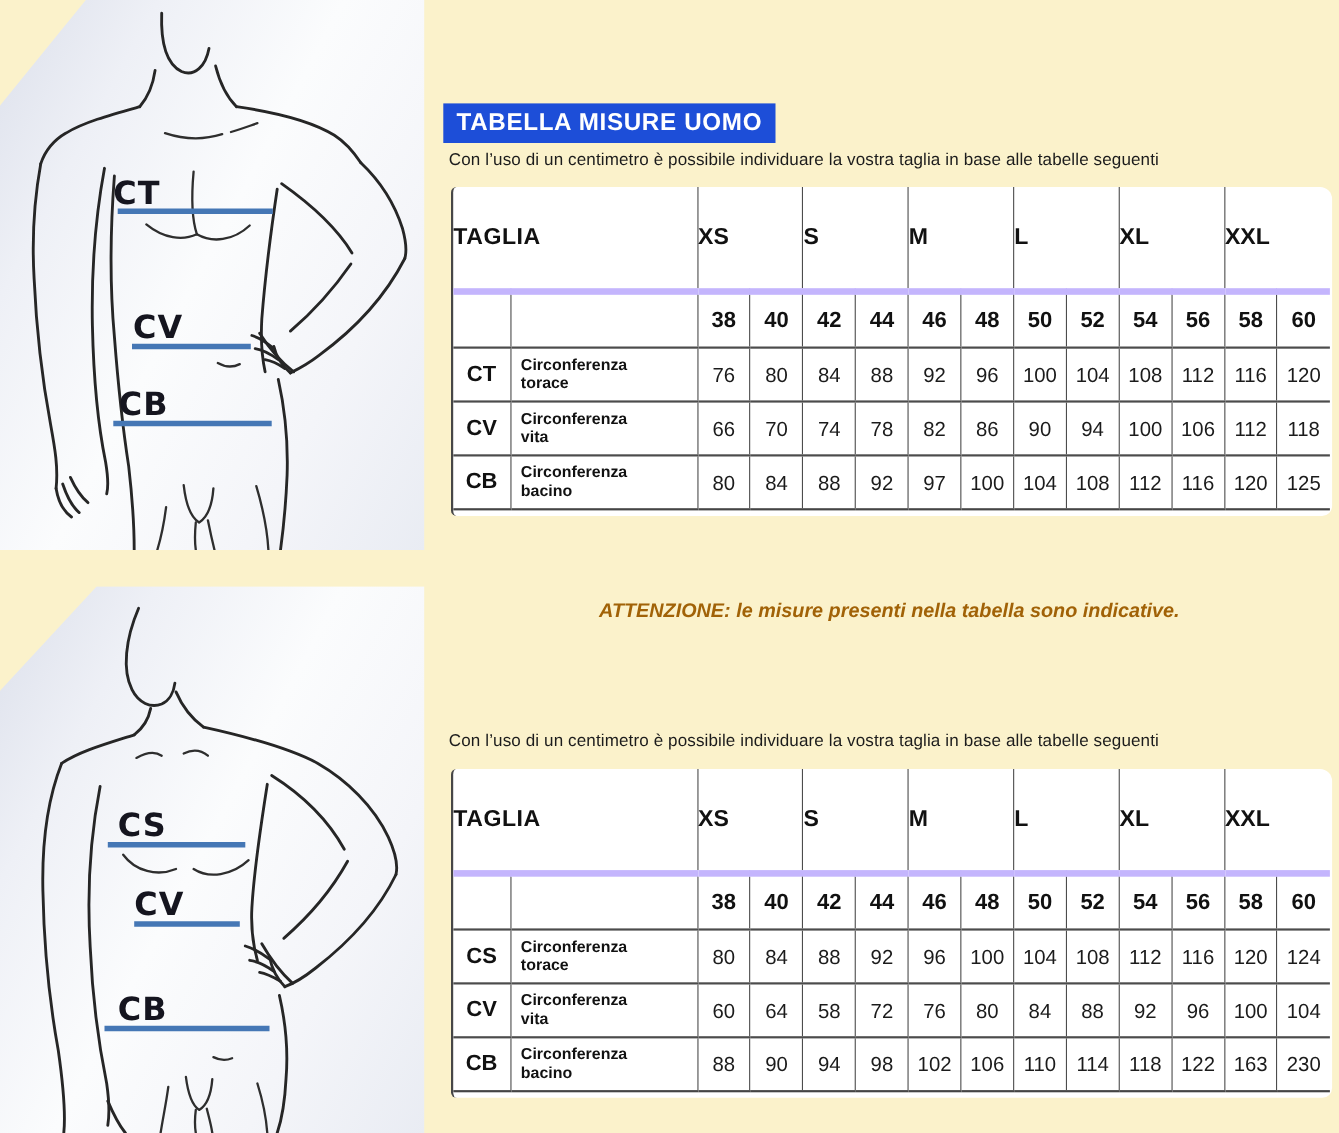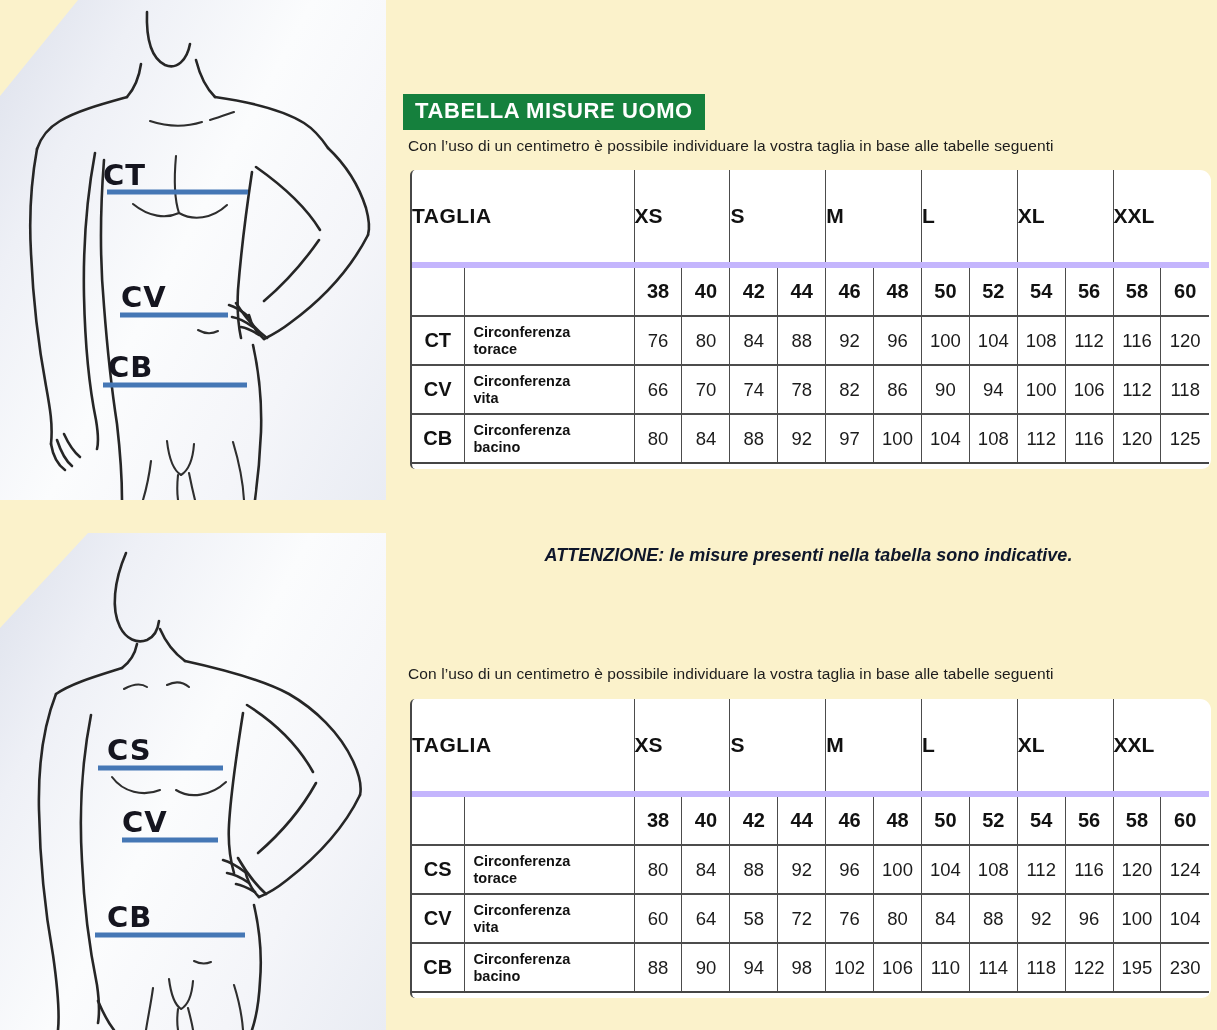--- a/index.html
+++ b/index.html
@@ -21,32 +21,32 @@
   .figure-panel.female{top:533px;height:497px;clip-path:polygon(88px 0,100% 0,100% 100%,0 100%,0 95px);}
   .figure-panel svg{display:block;width:100%;height:100%;}
   .sketch{stroke:#262626;stroke-width:2.6;fill:none;stroke-linecap:round;stroke-linejoin:round;}
   .sketch-thin{stroke:#2e2e2e;stroke-width:2.1;fill:none;stroke-linecap:round;stroke-linejoin:round;}
   .measure-line{stroke:#4577b5;stroke-width:5;fill:none;}
   .measure-label{font-family:"DejaVu Sans",sans-serif;font-weight:700;font-size:29px;fill:#15151f;letter-spacing:1px;}
 
   
   .title-box{
     position:absolute;display:inline-block;
-    background:#15803d;color:#ffffff;
+    background:#1d4ed8;color:#ffffff;
     font-weight:700;font-size:22px;letter-spacing:.6px;
     padding:6px 12px 8px 12px;line-height:1;
   }
   .subtitle{
     position:absolute;margin:0;
     font-size:15.5px;color:#1c1c1c;letter-spacing:.1px;
     white-space:nowrap;
   }
   .attention{
     position:absolute;margin:0;width:797px;text-align:center;
-    font-weight:700;font-style:italic;font-size:18px;color:#0f172a;
+    font-weight:700;font-style:italic;font-size:18px;color:#a16207;
   }
 
   
   .table-wrap{
     position:absolute;width:797px;background:#ffffff;
     border-left:2px solid #474747;
     border-radius:5px 11px 9px 5px;
     overflow:hidden;
     padding:0 2px 5px 0;
     box-sizing:content-box;
@@ -366,20 +366,20 @@
         <td class="v">88</td>
         <td class="v">90</td>
         <td class="v">94</td>
         <td class="v">98</td>
         <td class="v">102</td>
         <td class="v">106</td>
         <td class="v">110</td>
         <td class="v">114</td>
         <td class="v">118</td>
         <td class="v">122</td>
-        <td class="v">195</td>
+        <td class="v">163</td>
         <td class="v">230</td>
       </tr>
     </tbody>
       </table>
   </div>
 
 </div>
 
 </body></html>

